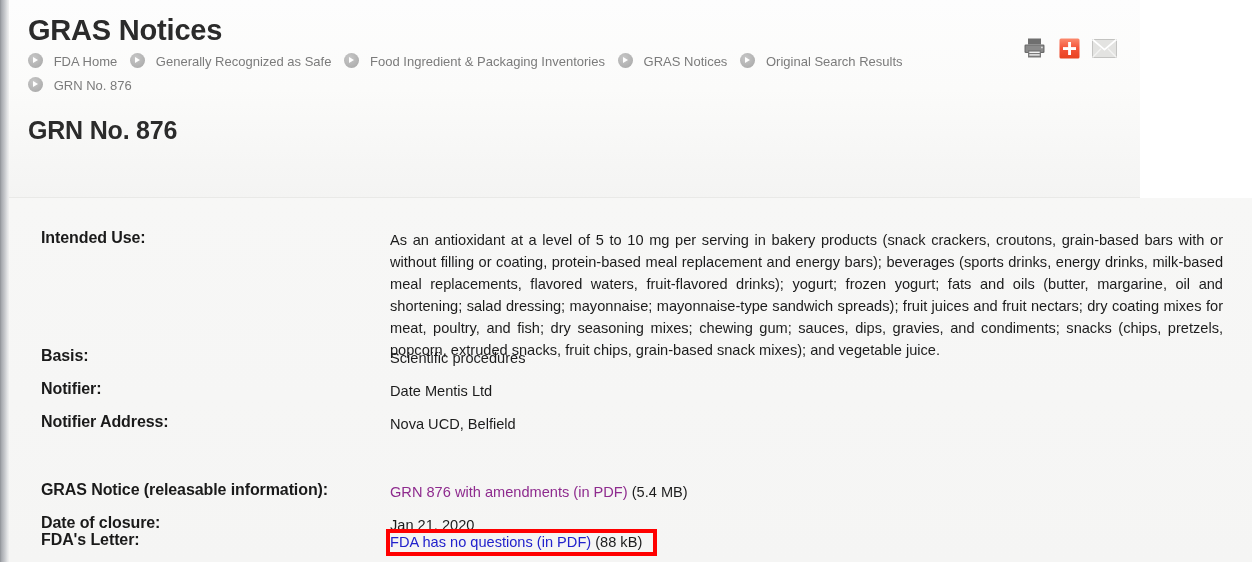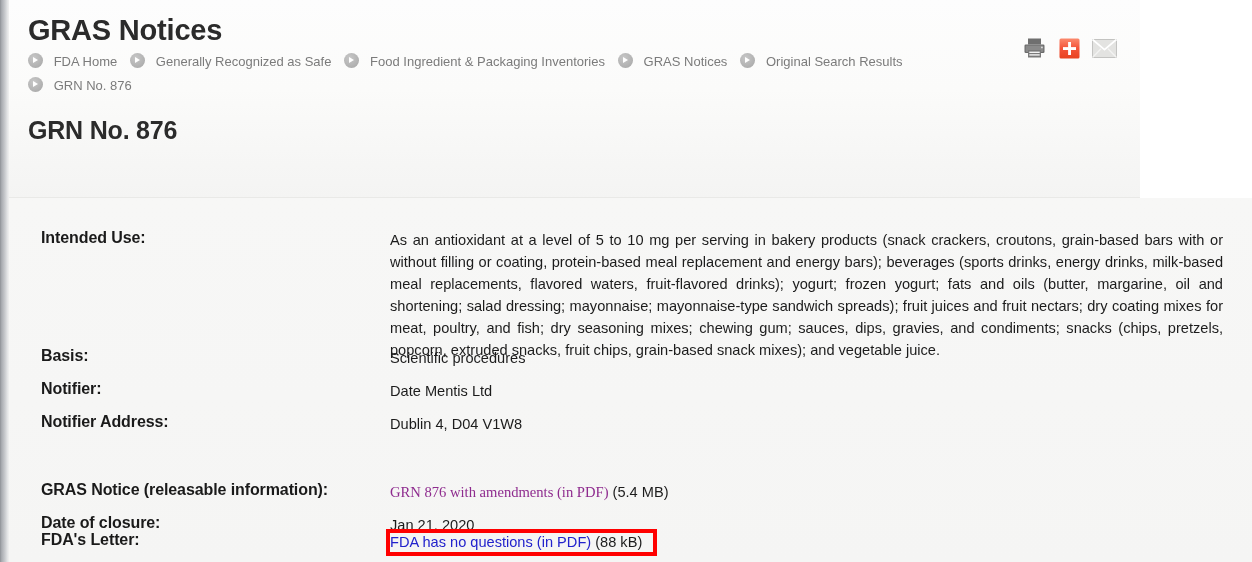--- a/index.html
+++ b/index.html
@@ -135,21 +135,21 @@
     width: 841px;
     font-size: 14.6px;
     color: #1c1c1c;
     line-height: 22px;
   }
 
   a.link {
     text-decoration: none;
     cursor: pointer;
   }
-  a.link.visited { color: #8e2b8e; font-family: Liberation Serif, serif; }
+  a.link.visited { color: #8e2b8e; }
   a.link.unvisited { color: #2222cc; }
 
   .hl-box {
     position: absolute;
     left: 386px;
     top: 529px;
     width: 271px;
     height: 27px;
     border: 4px solid #ff0000;
     z-index: 20;
@@ -251,21 +251,21 @@
       </div>
 
       <div class="row">
         <div class="row-label" style="top:182px;">Notifier:</div>
         <div class="row-value" style="top:182px;">Date Mentis Ltd</div>
       </div>
 
       <div class="row">
         <div class="row-label" style="top:215px;">Notifier Address:</div>
         <div class="row-value" style="top:215px;">
-          <span class="val-line">Dublin 4, D04 V1W8</span>
+          <span class="val-line">Nova UCD, Belfield</span>
         </div>
       </div>
 
       <div class="row">
         <div class="row-label" style="top:283px;">GRAS Notice (releasable information):</div>
         <div class="row-value" style="top:283px;"><a class="link visited">GRN 876 with amendments (in PDF)</a><span> (5.4 MB)</span></div>
       </div>
 
       <div class="row">
         <div class="row-label" style="top:316px;">Date of closure:</div>

